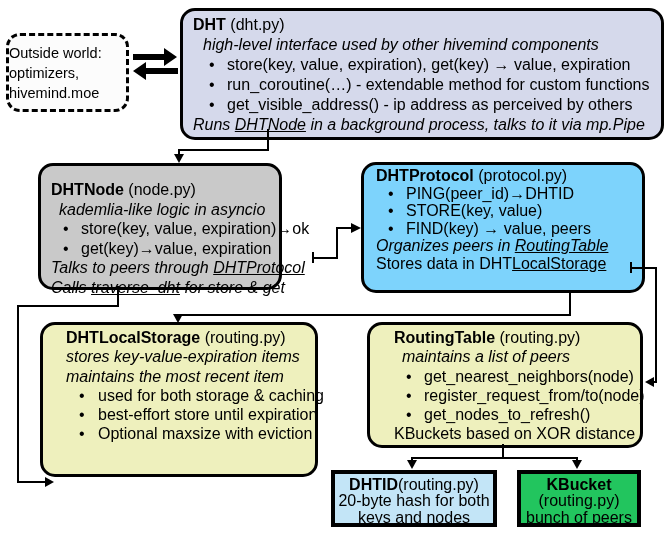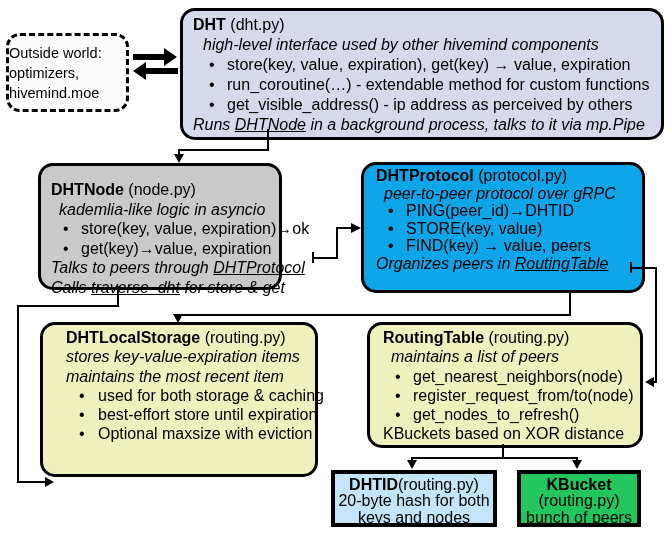--- a/index.html
+++ b/index.html
@@ -50,21 +50,21 @@
   #dhtprotocol-box .sub { padding-left:8px; }
   #dhtprotocol-box .bullet { padding-left:30px; }
   #dhtprotocol-box .bullet::before { left:12px; }
 
   
   #storage-box { left:40px; top:322px; width:278px; height:155px; padding:3px 4px 0 23px; line-height:19.3px; }
   #storage-box .bullet { padding-left:32px; }
   #storage-box .bullet::before { left:13px; }
 
   
-  #routing-box { left:367px; top:322px; width:276px; height:126px; padding:3px 2px 0 13px; line-height:19.3px; }
+  #routing-box { left:367px; top:322px; width:276px; height:126px; padding:3px 2px 0 24px; line-height:19.3px; }
   #routing-box .sub { padding-left:8px; }
   #routing-box .bullet { padding-left:30px; }
   #routing-box .bullet::before { left:12px; }
 
   
   .bottom-box {
     border-radius:0; border-width:4px; text-align:center;
     line-height:16.3px; padding-top:3px;
   }
   #traverse-box { left:55px;  top:470px; width:260px; height:57px; }
@@ -120,27 +120,27 @@
 
   <div class="box" id="dhtnode-box" style="background-color: rgb(201, 201, 201);">
     <div class="line"><span class="b">DHTNode</span><span> (node.py)</span></div>
     <div class="line i sub">kademlia-like logic in asyncio</div>
     <div class="line bullet">store(key, value, expiration)→ok</div>
     <div class="line bullet">get(key)→value, expiration</div>
     <div class="line i"><span>Talks to peers through </span><span class="u">DHTProtocol</span></div>
     <div class="line i"><span>Calls </span><span class="u">traverse_dht</span><span> for store &amp; get</span></div>
   </div>
 
-  <div class="box" id="dhtprotocol-box" style="background-color: #0ea5e9;">
+  <div class="box" id="dhtprotocol-box" style="background-color: #7dd3fc;">
     <div class="line"><span class="b">DHTProtocol</span><span> (protocol.py)</span></div>
-    <div class="line i sub">peer-to-peer protocol over gRPC</div>
     <div class="line bullet">PING(peer_id)→DHTID</div>
     <div class="line bullet">STORE(key, value)</div>
     <div class="line bullet">FIND(key) → value, peers</div>
     <div class="line i"><span>Organizes peers in </span><span class="u">RoutingTable</span></div>
+    <div class="line"><span>Stores data in DHT</span><span class="u">LocalStorage</span></div>
   </div>
 
   <div class="box" id="storage-box" style="background-color: rgb(238, 240, 189);">
     <div class="line"><span class="b">DHTLocalStorage</span><span> (routing.py)</span></div>
     <div class="line i">stores key-value-expiration items</div>
     <div class="line i">maintains the most recent item</div>
     <div class="line bullet">used for both storage &amp; caching</div>
     <div class="line bullet">best-effort store until expiration</div>
     <div class="line bullet">Optional maxsize with eviction</div>
   </div>

